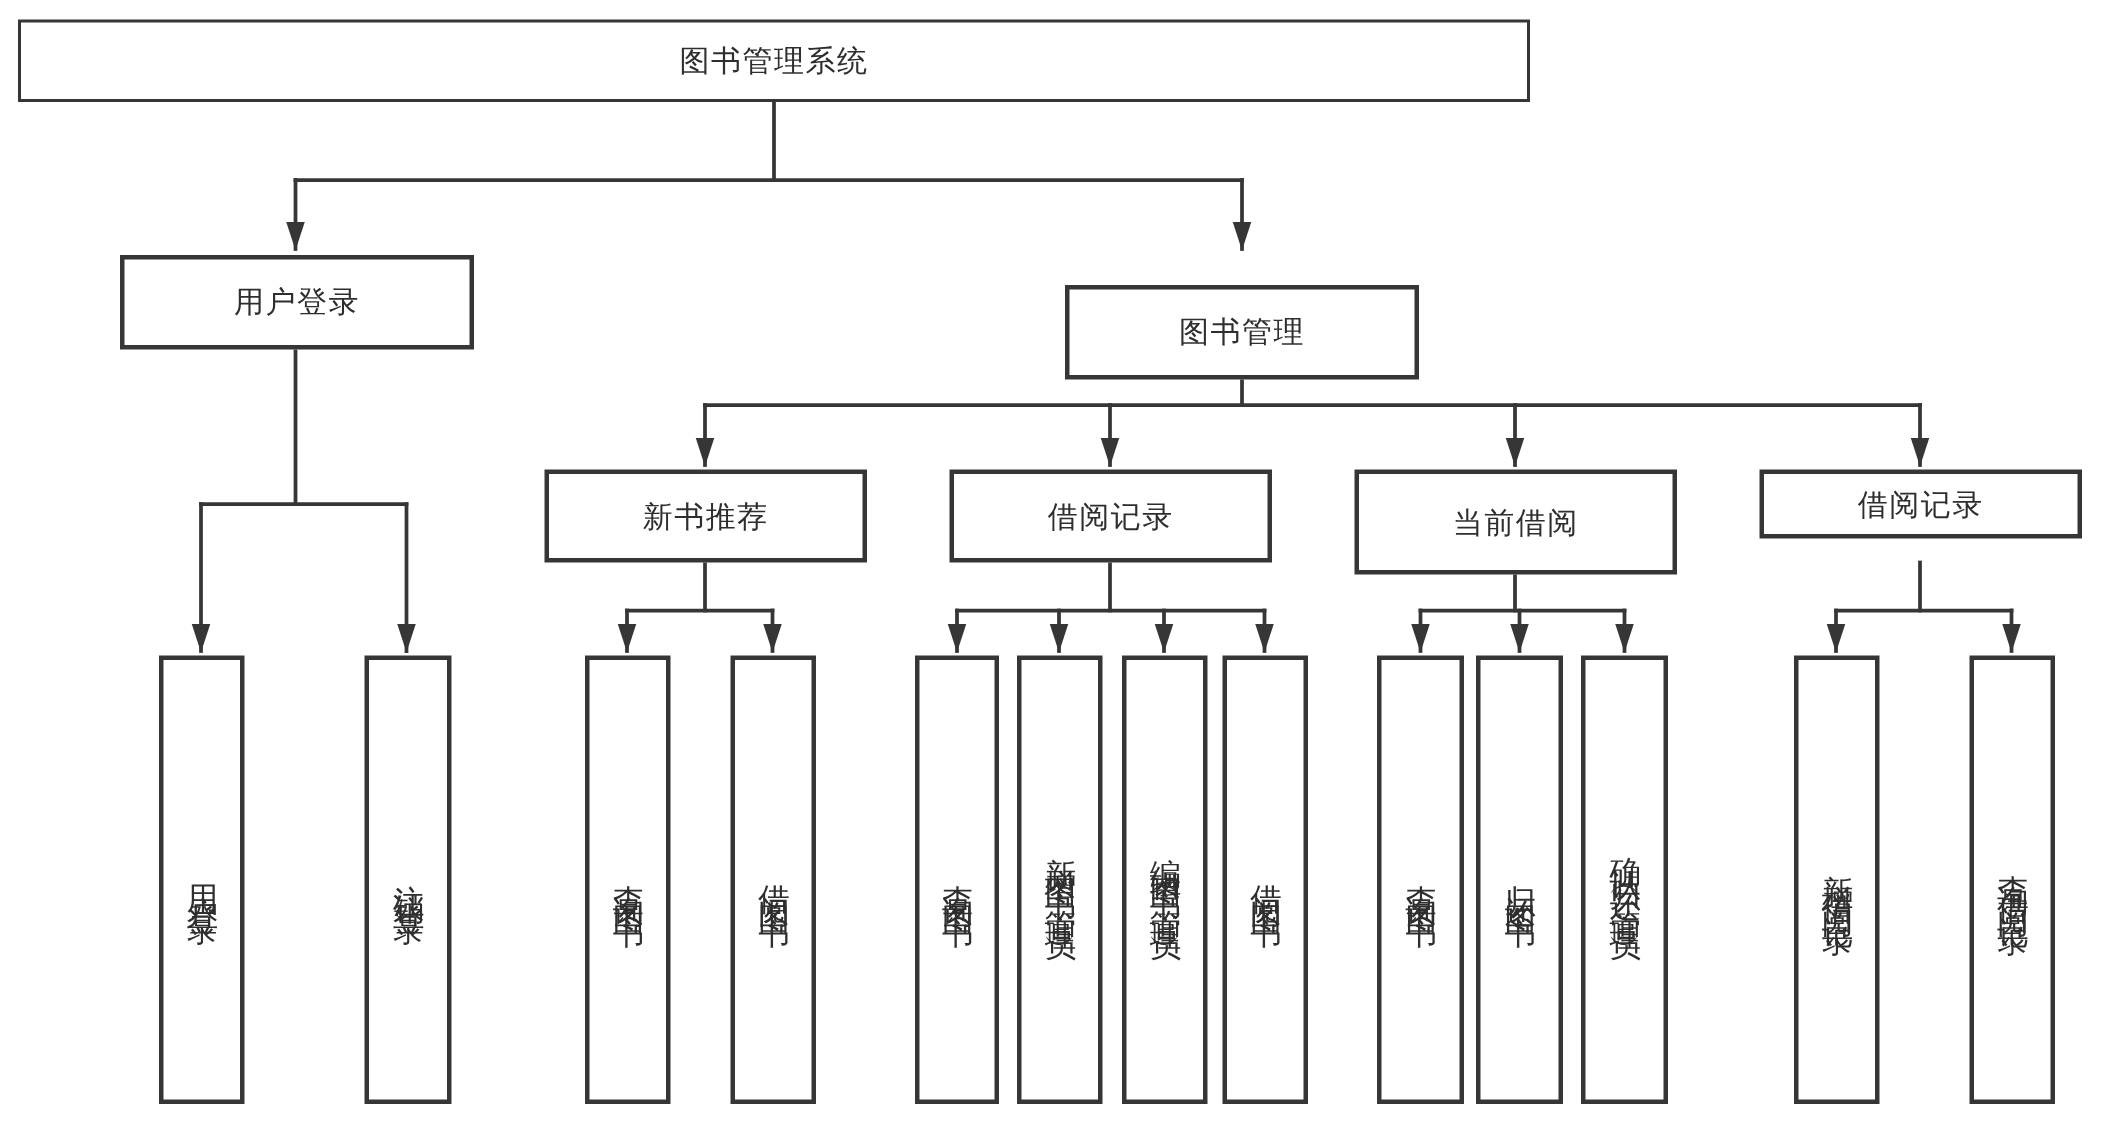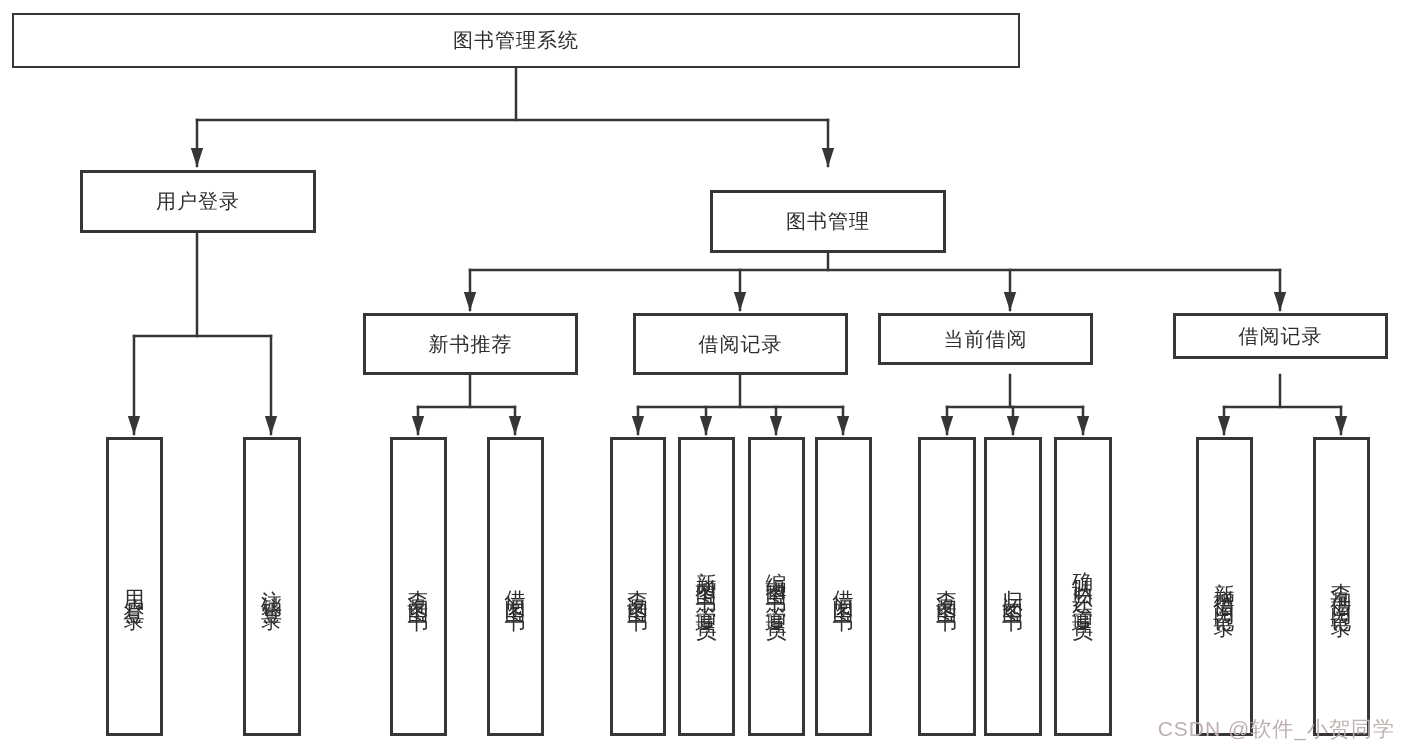--- a/index.html
+++ b/index.html
@@ -96,35 +96,34 @@
     </g>
   </svg>
 
   <div class="box root" style="left:12px;top:13px;width:1008px;height:55px;">图书管理系统</div>
 
   <div class="box hbox" style="left:80px;top:170px;width:236px;height:63px;">用户登录</div>
   <div class="box hbox" style="left:710px;top:170px;width:236px;height:63px;margin-top:20px;">图书管理</div>
 
   <div class="box hbox" style="left:363px;top:313px;width:215px;height:62px;">新书推荐</div>
   <div class="box hbox" style="left:633px;top:313px;width:215px;height:62px;">借阅记录</div>
-  <div class="box hbox" style="left:878px;top:313px;width:215px;height:52px;">当前借阅</div>
+  <div class="box hbox" style="left:903px;top:313px;width:215px;height:70px;">当前借阅</div>
   <div class="box hbox" style="left:1173px;top:313px;width:215px;height:46px;">借阅记录</div>
 
   <div class="box vbox" style="left:106px;top:437px;width:57px;height:299px;">用户登录</div>
   <div class="box vbox" style="left:243px;top:437px;width:58px;height:299px;">注销登录</div>
 
   <div class="box vbox" style="left:390px;top:437px;width:57px;height:299px;">查询图书</div>
   <div class="box vbox" style="left:487px;top:437px;width:57px;height:299px;">借阅图书</div>
 
   <div class="box vbox" style="left:610px;top:437px;width:56px;height:299px;">查询图书</div>
   <div class="box vbox" style="left:678px;top:437px;width:57px;height:299px;">新增图书（管理员）</div>
   <div class="box vbox" style="left:748px;top:437px;width:57px;height:299px;">编辑图书（管理员）</div>
   <div class="box vbox" style="left:815px;top:437px;width:57px;height:299px;">借阅图书</div>
 
   <div class="box vbox" style="left:918px;top:437px;width:58px;height:299px;">查询图书</div>
   <div class="box vbox" style="left:984px;top:437px;width:58px;height:299px;">归还图书</div>
   <div class="box vbox" style="left:1054px;top:437px;width:58px;height:299px;">确认归还（管理员）</div>
 
   <div class="box vbox" style="left:1196px;top:437px;width:57px;height:299px;">新增借阅记录</div>
   <div class="box vbox" style="left:1313px;top:437px;width:57px;height:299px;">查询借阅记录</div>
 
-  <div class="watermark">CSDN @软件_小贺同学</div>
 </div>
 
 </body></html>

